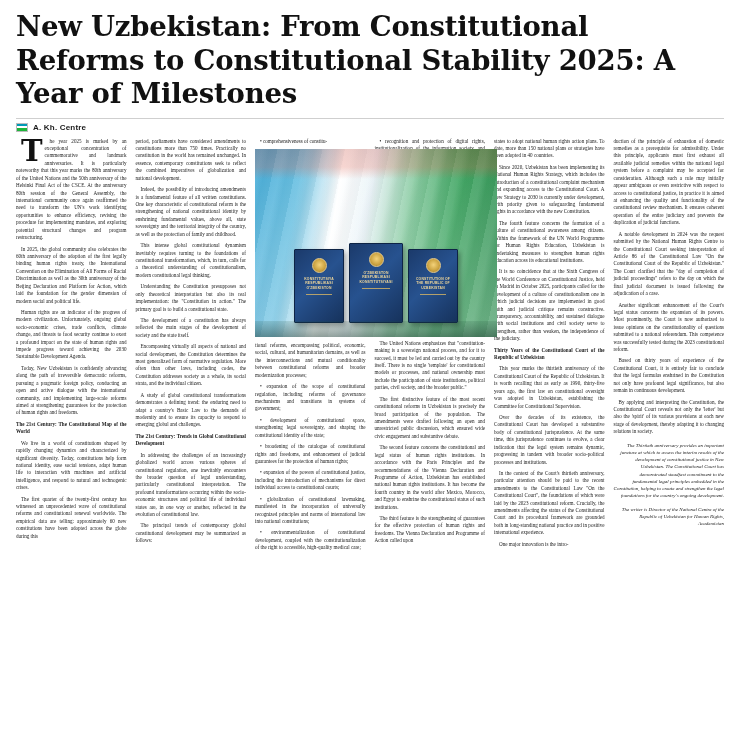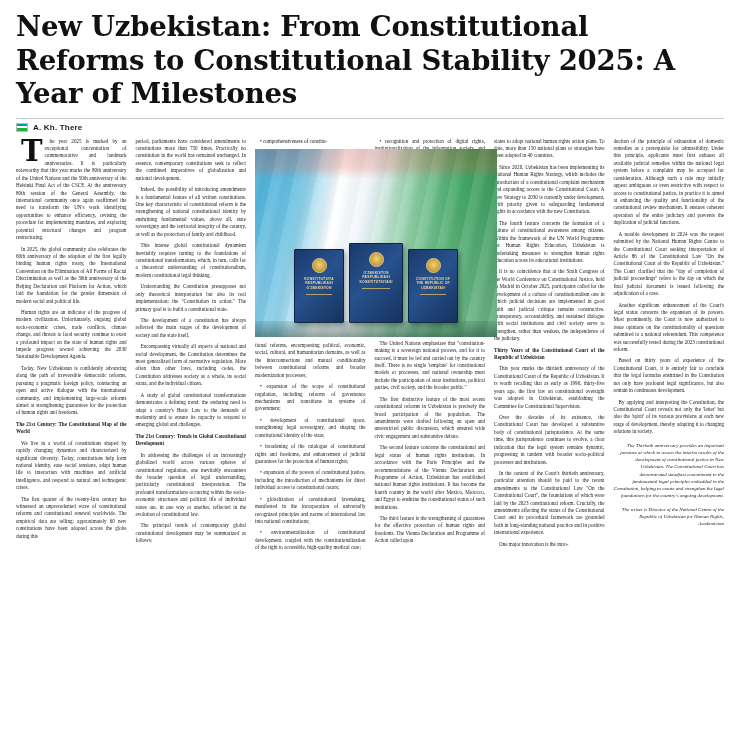--- a/index.html
+++ b/index.html
@@ -174,21 +174,21 @@
 <div class="page">
 
   <h1 class="headline">New Uzbekistan: From Constitutional Reforms to Constitutional Stability 2025: A Year of Milestones</h1>
 
   <div class="byline-row">
     <span class="flag-mark">
       <span class="s1"></span>
         <span class="s2"></span>
         <span class="s3"></span>
     </span>
-    <span class="byline">A. Kh. There</span>
+    <span class="byline">A. Kh. Centre</span>
   </div>
 
   <div class="columns">
 
     <p class="dropcap">The year 2025 is marked by an exceptional concentration of commemorative and landmark anniversaries. It is particularly noteworthy that this year marks the 80th anniversary of the United Nations and the 50th anniversary of the Helsinki Final Act of the CSCE. At the anniversary 80th session of the General Assembly, the international community once again reaffirmed the need to transform the UN's work identifying opportunities to enhance efficiency, revising the procedure for implementing mandates, and exploring potential structural changes and program restructuring.</p>
     <p>In 2025, the global community also celebrates the 60th anniversary of the adoption of the first legally binding human rights treaty, the International Convention on the Elimination of All Forms of Racial Discrimination as well as the 30th anniversary of the Beijing Declaration and Platform for Action, which laid the foundation for the gender dimension of modern social and political life.</p>
     <p>Human rights are an indicator of the progress of modern civilization. Unfortunately, ongoing global socio-economic crises, trade conflicts, climate change, and threats to food security continue to exert a profound impact on the state of human rights and impede progress toward achieving the 2030 Sustainable Development Agenda.</p>
     <p>Today, New Uzbekistan is confidently advancing along the path of irreversible democratic reforms, pursuing a pragmatic foreign policy, conducting an open and active dialogue with the international community, and implementing large-scale reforms aimed at strengthening guarantees for the protection of human rights and freedoms.</p>
     <p class="subhead">The 21st Century: The Constitutional Map of the World</p>
     <p>We live in a world of constitutions shaped by rapidly changing dynamics and characterized by significant diversity. Today, constitutions help form national identity, ease social tensions, adapt human life to interaction with machines and artificial intelligence, and respond to natural and technogenic crises.</p>

